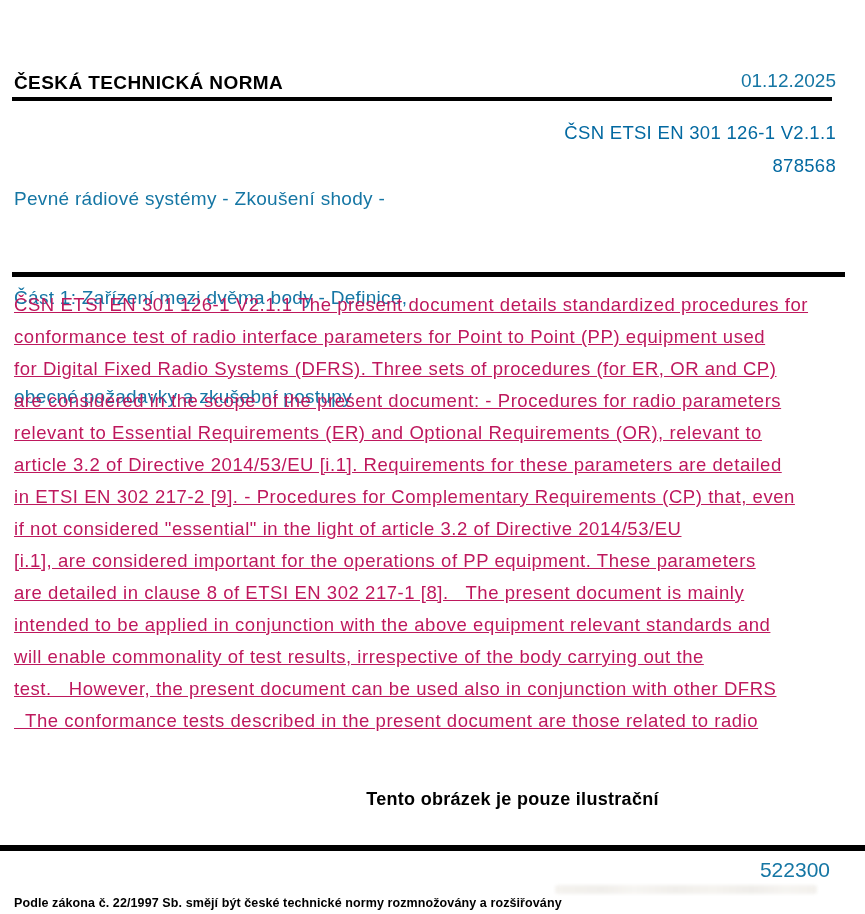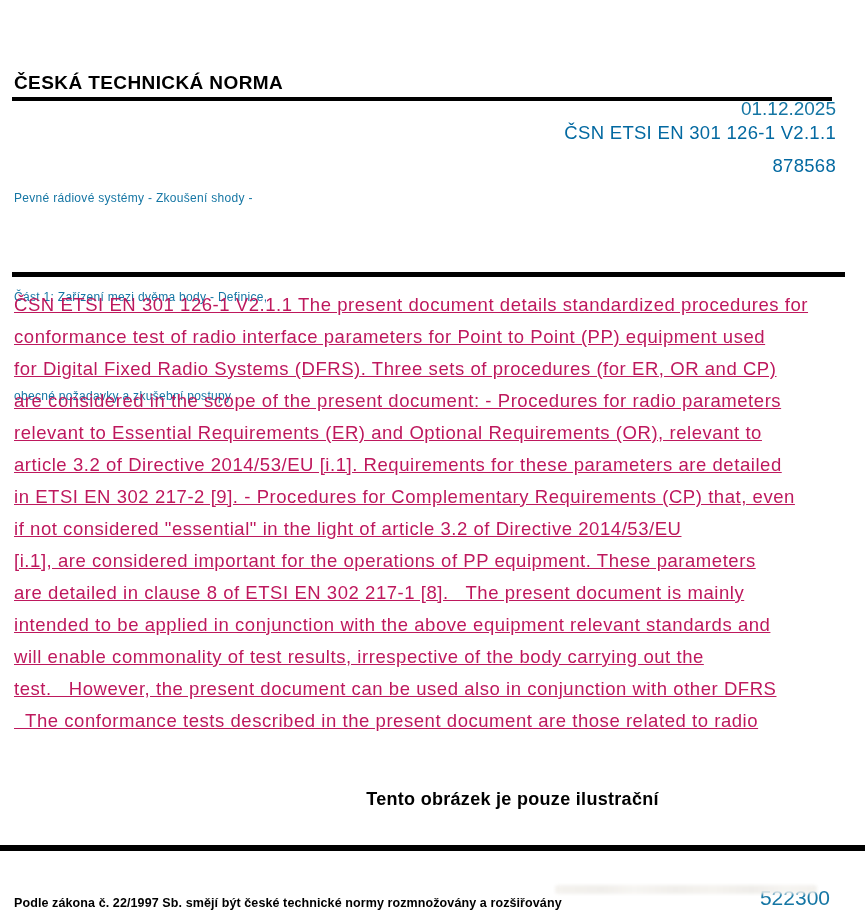--- a/index.html
+++ b/index.html
@@ -3,41 +3,41 @@
 <meta charset="utf-8">
 <style>
   html,body{margin:0;padding:0;background:#ffffff;}
   .page{
     position:relative;
     width:865px;height:914px;
     background:#ffffff;
     overflow:hidden;
     font-family:"Liberation Sans","DejaVu Sans",sans-serif;
   }
-  .accent{color:#1576a4;margin-top:28px;}
+  .accent{color:#1576a4;}
 
   
   .masthead{
     position:absolute;left:14px;top:72px;
     font-size:19px;font-weight:bold;color:#000;
     letter-spacing:0.4px;white-space:nowrap;
   }
   .issue-date{
     position:absolute;right:29px;top:70px;
     font-size:19px;color:#1576a4;white-space:nowrap;
   }
   .rule-header{
     position:absolute;left:12px;top:97px;
     width:820px;height:4px;background:#000;
   }
 
   
   .subject{
     position:absolute;left:14px;top:116px;
-    font-size:12px;line-height:33px;color:#1576a4;
+    font-size:19px;line-height:33px;color:#1576a4;
     letter-spacing:0.3px;white-space:pre;
   }
   .designation-block{
     position:absolute;right:29px;top:116px;
     font-size:18.5px;line-height:33px;color:#0369a1;
     text-align:right;letter-spacing:0.3px;white-space:nowrap;
   }
 
   .rule-mid{
     position:absolute;left:12px;top:272px;

